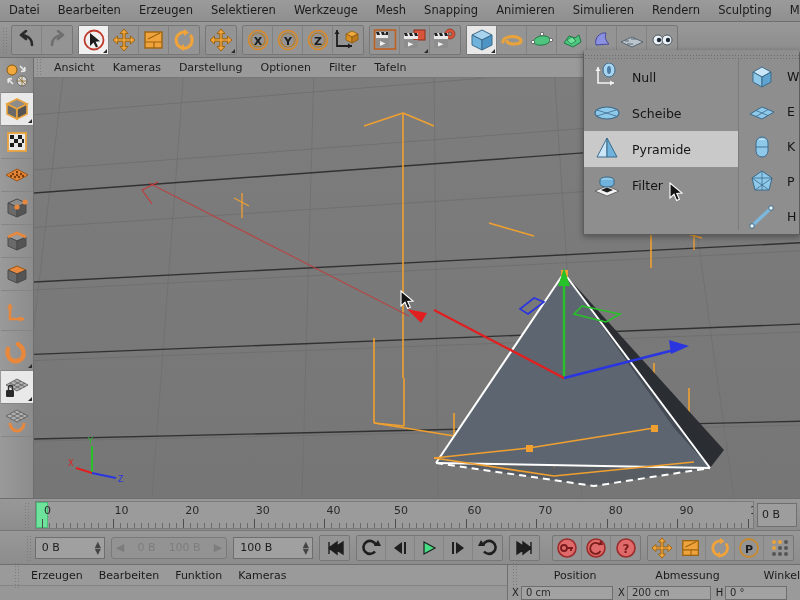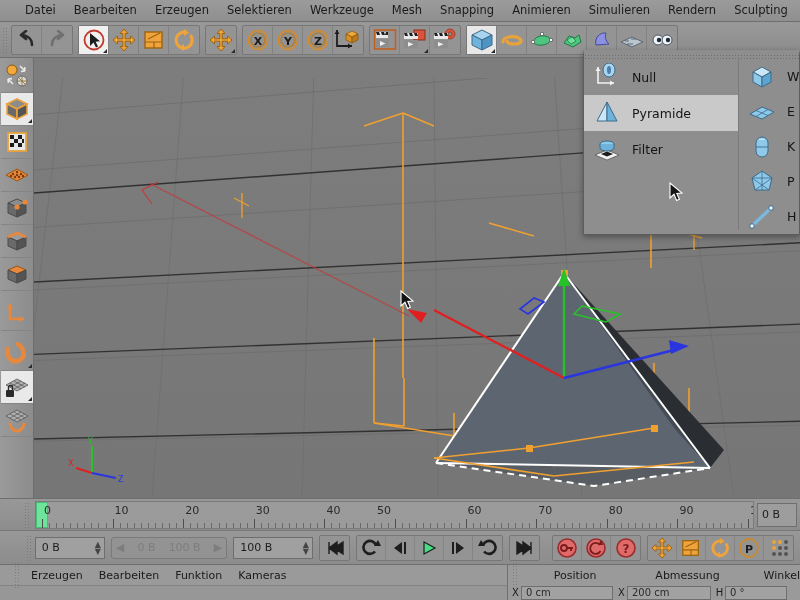--- a/index.html
+++ b/index.html
@@ -10,21 +10,21 @@
     background: #8d8d8d;
     -webkit-font-smoothing: antialiased;
   }
   #app { position: relative; width: 800px; height: 600px; }
 
   
   .menubar {
     position: absolute; left: 0; top: 0; width: 800px; height: 22px;
     background: linear-gradient(#9b9b9b, #8f8f8f);
     border-bottom: 1px solid #6f6f6f;
-    display: flex; align-items: center; padding-left: 16px;
+    display: flex; align-items: center; padding-left: 0;
   }
   .menubar .mi {
     font-size: 11.5px; color: #1b1b1b; padding: 0 9px; white-space: nowrap;
     line-height: 21px;
   }
 
   .maintoolbar {
     position: absolute; left: 0; top: 22px; width: 800px; height: 36px;
     background: linear-gradient(#999, #8a8a8a);
     border-bottom: 1px solid #6e6e6e;
@@ -617,20 +617,29 @@
       <path d="M108 112 l16 -8 M108 112 l10 14" stroke="#c23b3b" stroke-width="1.2" fill="none"></path>
 
       <g stroke="#f0a030" stroke-width="1.4" fill="none" opacity=".95">
         <path d="M200 120 L215 128"></path>
         <path d="M208 115 L208 140"></path>
         <path d="M650 155 L668 160"></path>
         <path d="M660 148 L660 172"></path>
       </g>
     </svg>
 
+    <div class="vpmenu">
+      <div class="grip"></div>
+      <div class="mi">Ansicht</div>
+      <div class="mi">Kameras</div>
+      <div class="mi">Darstellung</div>
+      <div class="mi">Optionen</div>
+      <div class="mi">Filter</div>
+      <div class="mi">Tafeln</div>
+    </div>
 
     <svg class="cursor" style="left:366px; top:232px;" width="16" height="22" viewBox="0 0 16 22">
       <path d="M1 1 L1 16 L5 12.3 L7.6 18.5 L10.4 17.3 L7.8 11.4 L13 11 Z" fill="#141414" stroke="#ffffff" stroke-width="1.1"></path>
     </svg>
   </div>
 
   <div class="palette">
     <div class="palette-dots"></div>
 
     <div class="pcol first">
@@ -640,20 +649,29 @@
             <path d="M6 4 L6 20 L22 20" stroke="#f2f2f2" stroke-width="1.6" fill="none"></path>
             <path d="M6 4 l-2.5 4 h5 Z" fill="#f2f2f2"></path>
             <path d="M22 20 l-4 -2.5 v5 Z" fill="#f2f2f2"></path>
             <ellipse cx="17" cy="7" rx="6" ry="7" fill="#a8d4ef" stroke="#3c6a8a" stroke-width="1"></ellipse>
             <ellipse cx="17" cy="7" rx="2" ry="4" fill="#4e7fa8"></ellipse>
           </svg>
         </span>
         <span class="plabel">Null</span>
       </div>
 
+      <div class="pitem">
+        <span class="picon">
+          <svg width="30" height="28" viewBox="0 0 30 28">
+            <ellipse cx="15" cy="14" rx="12" ry="6" fill="#8ec9ea" stroke="#3c6a8a" stroke-width="1.1"></ellipse>
+            <path d="M5 11 L24 17 M5 17 L24 11" stroke="#3c6a8a" stroke-width=".8" fill="none"></path>
+          </svg>
+        </span>
+        <span class="plabel">Scheibe</span>
+      </div>
 
 
       <div class="pitem hl">
         <span class="picon">
           <svg width="30" height="28" viewBox="0 0 30 28">
             <path d="M15 3 L5 22 L15 22 Z" fill="#cbe6f6" stroke="#3c6a8a" stroke-width="1"></path>
             <path d="M15 3 L25 22 L15 22 Z" fill="#6fb3dd" stroke="#3c6a8a" stroke-width="1"></path>
           </svg>
         </span>
         <span class="plabel">Pyramide</span>
@@ -833,21 +851,21 @@
         <div class="tick minor" style="left: 683.76px;"></div>
         <div class="tick minor" style="left: 690.82px;"></div>
         <div class="tick minor" style="left: 697.88px;"></div>
         <div class="tick minor" style="left: 704.94px;"></div>
         <div class="tick major" style="left: 712px;"></div>
         <div class="tlabel" style="left: 8px;">0</div>
         <div class="tlabel" style="left: 78.6px;">10</div>
         <div class="tlabel" style="left: 149.2px;">20</div>
         <div class="tlabel" style="left: 219.8px;">30</div>
         <div class="tlabel" style="left: 290.4px;">40</div>
-        <div class="tlabel" style="left: 341px;">50</div>
+        <div class="tlabel" style="left: 358px;">50</div>
         <div class="tlabel" style="left: 431.6px;">60</div>
         <div class="tlabel" style="left: 502.2px;">70</div>
         <div class="tlabel" style="left: 572.8px; text-align: right;">80</div>
         <div class="tlabel" style="left: 643.4px;">90</div>
         <div class="tlabel" style="left: 714px;">100</div>
       </div>
     <div class="tlfield">0 B</div>
   </div>
 
   <div class="transport">

